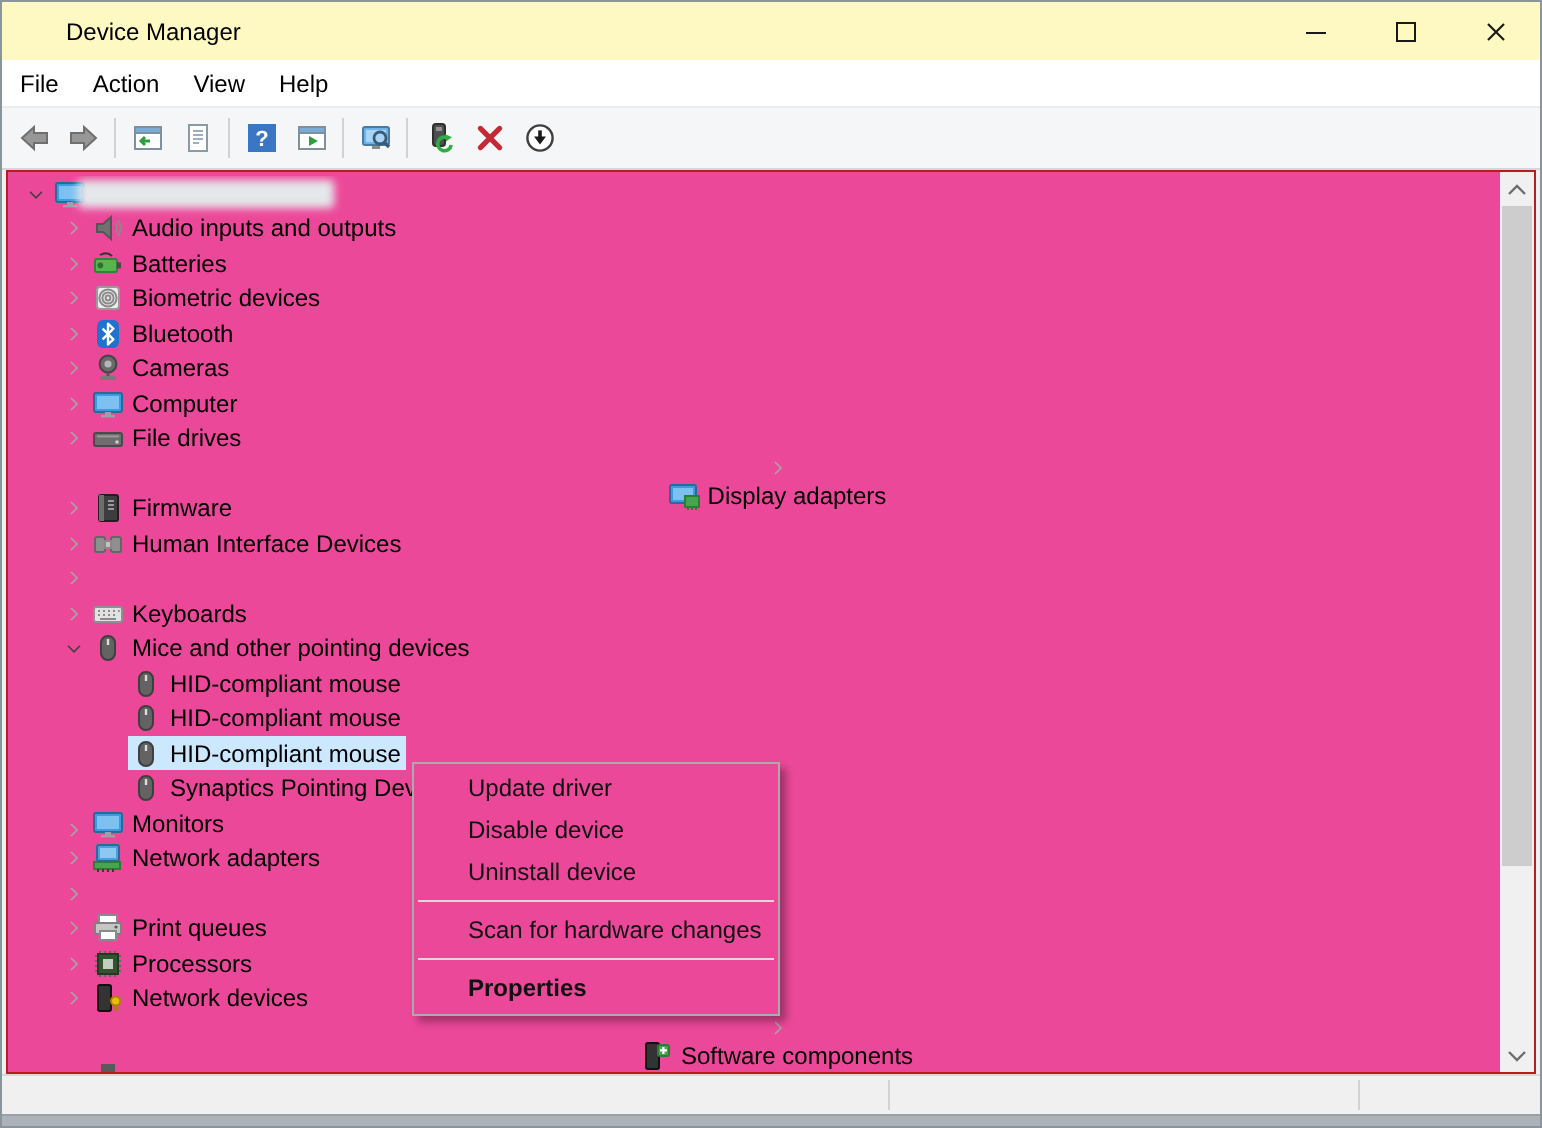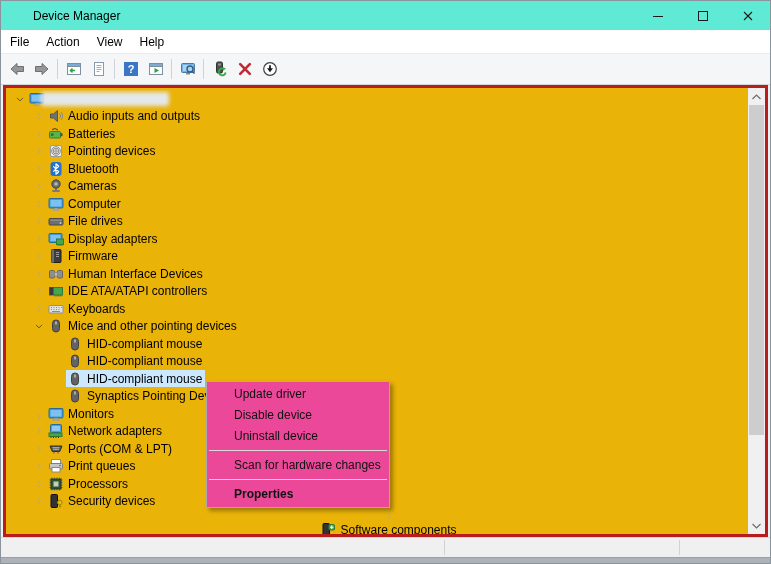--- a/index.html
+++ b/index.html
@@ -2,35 +2,35 @@
 <html><head>
 <meta charset="utf-8">
 <style>
   *{box-sizing:border-box;margin:0;padding:0}
   html,body{width:771px;height:564px;overflow:hidden}
   body{font-family:"Liberation Sans",sans-serif;background:#fff;cursor:default;-webkit-font-smoothing:antialiased}
   .window{position:relative;width:771px;height:564px;border:1px solid #8a949c;background:#fff;overflow:hidden}
   .icon{display:inline-flex;width:16px;height:16px;flex:none;align-items:center;justify-content:center}
   .icon svg{display:block}
   
-  .titlebar{position:absolute;top:0;left:0;right:0;height:29px;background:#5eead4;display:flex;align-items:center}
+  .titlebar{position:absolute;top:0;left:0;right:0;height:29px;background:#fef9c3;display:flex;align-items:center}
   .app-icon{margin-left:9px}
   .title-text{margin-left:7px;font-size:12px;color:#000}
   .win-controls{margin-left:auto;display:flex;height:29px}
   .win-btn{width:45px;height:29px;display:flex;align-items:center;justify-content:center}
   
   .menubar{position:absolute;top:29px;left:0;right:0;height:23px;display:flex;align-items:center;font-size:12px;background:#fff;color:#000}
   .menu-item{padding:3px 8px;margin-left:1px}
   
   .toolbar{position:absolute;top:52px;left:0;right:0;height:32px;background:#f5f6f7;border-top:1px solid #ececec;border-bottom:1px solid #d4d7da;display:flex;align-items:center;padding-left:3px}
   .tool-btn{width:25px;height:25px;display:flex;align-items:center;justify-content:center}
   .tool-sep{width:1px;height:20px;background:#cfd2d6;margin:0 3px}
   
   .main{position:absolute;top:84px;left:0;right:0;height:452px;background:#eef0f1;padding:0 2px}
-  .tree-panel{position:relative;height:100%;background:#eab308;border:3px solid #b91c1c;overflow:hidden}
+  .tree-panel{position:relative;height:100%;background:#ec4899;border:1px solid #b91c1c;overflow:hidden}
   .tree{position:absolute;top:2px;left:2px;right:19px;bottom:0;overflow:hidden}
   .trow{height:17.5px;display:flex;align-items:center;font-size:12px;color:#000;white-space:nowrap}
   .chev{width:12px;height:12px;margin-right:2px;flex:none}
   .content{display:inline-flex;align-items:center;height:17px;padding:0 3px 0 1px}
   .content .icon{margin-right:4px}
   .selected>.content{background:#cce8ff}
   .blur-patch{display:inline-block;width:128px;height:14px;margin-left:-8px;background:#e4e8eb;filter:blur(2px);border-radius:2px}
   
   .vscroll{position:absolute;top:0;right:0;bottom:0;width:17px;background:#f0f0f0}
   .scroll-btn{position:absolute;left:0;width:17px;height:17px;display:flex;align-items:center;justify-content:center}
@@ -234,21 +234,21 @@
               </svg></span>
             <span class="content">
               <span class="icon">
                 <svg width="16" height="16" viewBox="0 0 16 16">
                   <rect x="2.5" y="2.5" width="11" height="11" rx="1.5" fill="#ececec" stroke="#9a9a9a"></rect>
                   <circle cx="8" cy="8" r="1.2" fill="none" stroke="#8a8a8a"></circle>
                   <circle cx="8" cy="8" r="2.8" fill="none" stroke="#8a8a8a"></circle>
                   <circle cx="8" cy="8" r="4.3" fill="none" stroke="#8a8a8a"></circle>
                 </svg>
               </span>
-              <span>Pointing devices</span>
+              <span>Biometric devices</span>
             </span>
           </div>
           <div class="trow" style="padding-left: 25px;">
             <span class="chev"><svg width="12" height="12" viewBox="0 0 16 16">
                 <path d="M6 4 L10 8 L6 12" fill="none" stroke="#a6a6a6" stroke-width="1.1"></path>
               </svg></span>
             <span class="content">
               <span class="icon">
                 <svg width="16" height="16" viewBox="0 0 16 16">
                   <rect x="2.5" y="1" width="11" height="14" rx="3" fill="#1f72cf"></rect>
@@ -298,21 +298,21 @@
               <span class="icon">
                 <svg width="16" height="16" viewBox="0 0 16 16">
                   <rect x="1" y="5.5" width="14" height="6.5" rx="1" fill="#6e6e6e" stroke="#4a4a4a"></rect>
                   <path d="M2.5 7.2 H13.5" stroke="#9a9a9a"></path>
                   <circle cx="12.5" cy="10" r="0.9" fill="#cfcfcf"></circle>
                 </svg>
               </span>
               <span>File drives</span>
             </span>
           </div>
-          <div class="trow" style="padding-left: 25px;">
+          <div class="trow" style="padding-left: 25px; flex-direction: column;">
             <span class="chev"><svg width="12" height="12" viewBox="0 0 16 16">
                 <path d="M6 4 L10 8 L6 12" fill="none" stroke="#a6a6a6" stroke-width="1.1"></path>
               </svg></span>
             <span class="content">
               <span class="icon">
                 <svg width="16" height="16" viewBox="0 0 16 16">
                   <rect x="1" y="2.5" width="13" height="9" rx="1" fill="#3d9ae0" stroke="#2a6a96"></rect>
                   <rect x="2.5" y="4" width="10" height="6" fill="#7cc1f0"></rect>
                   <rect x="8.5" y="8" width="7" height="5.5" fill="#45a64d" stroke="#2e7d36"></rect>
                   <path d="M10 13.5 V15 M12 13.5 V15 M14 13.5 V15" stroke="#2e7d36"></path>
@@ -348,30 +348,20 @@
                   <rect x="6.5" y="6.5" width="3" height="3.5" fill="#c2c2c2" stroke="#888"></rect>
                 </svg>
               </span>
               <span>Human Interface Devices</span>
             </span>
           </div>
           <div class="trow" style="padding-left: 25px;">
             <span class="chev"><svg width="12" height="12" viewBox="0 0 16 16">
                 <path d="M6 4 L10 8 L6 12" fill="none" stroke="#a6a6a6" stroke-width="1.1"></path>
               </svg></span>
-            <span class="content">
-              <span class="icon">
-                <svg width="16" height="16" viewBox="0 0 16 16">
-                  <rect x="1.5" y="4.5" width="13" height="7.5" fill="#45a64d" stroke="#2e7d36"></rect>
-                  <rect x="1.5" y="4.5" width="4" height="7.5" fill="#3a3a3a"></rect>
-                  <path d="M7 12 V13.5 M9 12 V13.5 M11 12 V13.5 M13 12 V13.5" stroke="#555"></path>
-                </svg>
-              </span>
-              <span>IDE ATA/ATAPI controllers</span>
-            </span>
           </div>
           <div class="trow" style="padding-left: 25px;">
             <span class="chev"><svg width="12" height="12" viewBox="0 0 16 16">
                 <path d="M6 4 L10 8 L6 12" fill="none" stroke="#a6a6a6" stroke-width="1.1"></path>
               </svg></span>
             <span class="content">
               <span class="icon">
                 <svg width="16" height="16" viewBox="0 0 16 16">
                   <rect x="1" y="4.5" width="14" height="7.5" rx="1" fill="#e2e2e2" stroke="#8f8f8f"></rect>
                   <path d="M3 6.5 H4 M5.5 6.5 H6.5 M8 6.5 H9 M10.5 6.5 H11.5 M13 6.5 H13.8 M3 8.5 H4 M5.5 8.5 H6.5 M8 8.5 H9 M10.5 8.5 H11.5 M4 10.5 H12" stroke="#8a8a8a"></path>
@@ -471,30 +461,20 @@
                   <path d="M3 13.5 V15 M5.5 13.5 V15 M8 13.5 V15 M10.5 13.5 V15" stroke="#3a3a3a"></path>
                 </svg>
               </span>
               <span>Network adapters</span>
             </span>
           </div>
           <div class="trow" style="padding-left: 25px;">
             <span class="chev"><svg width="12" height="12" viewBox="0 0 16 16">
                 <path d="M6 4 L10 8 L6 12" fill="none" stroke="#a6a6a6" stroke-width="1.1"></path>
               </svg></span>
-            <span class="content">
-              <span class="icon">
-                <svg width="16" height="16" viewBox="0 0 16 16">
-                  <path d="M2 5 H14 L11.8 10.5 H4.2 Z" fill="#555" stroke="#333"></path>
-                  <path d="M4.5 6.7 H11.5 M5 8.3 H11" stroke="#cfcfcf" stroke-width="0.8"></path>
-                  <path d="M6 10.5 V12.5 M10 10.5 V12.5" stroke="#555"></path>
-                </svg>
-              </span>
-              <span>Ports (COM &amp; LPT)</span>
-            </span>
           </div>
           <div class="trow" style="padding-left: 25px;">
             <span class="chev"><svg width="12" height="12" viewBox="0 0 16 16">
                 <path d="M6 4 L10 8 L6 12" fill="none" stroke="#a6a6a6" stroke-width="1.1"></path>
               </svg></span>
             <span class="content">
               <span class="icon">
                 <svg width="16" height="16" viewBox="0 0 16 16">
                   <rect x="3.5" y="1.5" width="9" height="4" fill="#fff" stroke="#8a8a8a"></rect>
                   <rect x="1.5" y="5.5" width="13" height="5.5" rx="1" fill="#c6c6c6" stroke="#7f7f7f"></rect>
@@ -525,21 +505,21 @@
                 <path d="M6 4 L10 8 L6 12" fill="none" stroke="#a6a6a6" stroke-width="1.1"></path>
               </svg></span>
             <span class="content">
               <span class="icon">
                 <svg width="16" height="16" viewBox="0 0 16 16">
                   <rect x="3" y="1.5" width="6.5" height="13" rx="1" fill="#333" stroke="#111"></rect>
                   <circle cx="11.8" cy="9.5" r="2.3" fill="#eebc00" stroke="#a5820a"></circle>
                   <path d="M11.8 11.8 V14.5 M11.8 13.5 H13.2" stroke="#a5820a" stroke-width="1.2"></path>
                 </svg>
               </span>
-              <span>Security devices</span>
+              <span>Network devices</span>
             </span>
           </div>
           <div class="trow" style="padding-left: 25px; flex-direction: column;">
             <span class="chev"><svg width="12" height="12" viewBox="0 0 16 16">
                 <path d="M6 4 L10 8 L6 12" fill="none" stroke="#a6a6a6" stroke-width="1.1"></path>
               </svg></span>
             <span class="content">
               <span class="icon">
                 <svg width="16" height="16" viewBox="0 0 16 16">
                   <rect x="3" y="1.5" width="6.5" height="13" rx="1" fill="#333" stroke="#111"></rect>

